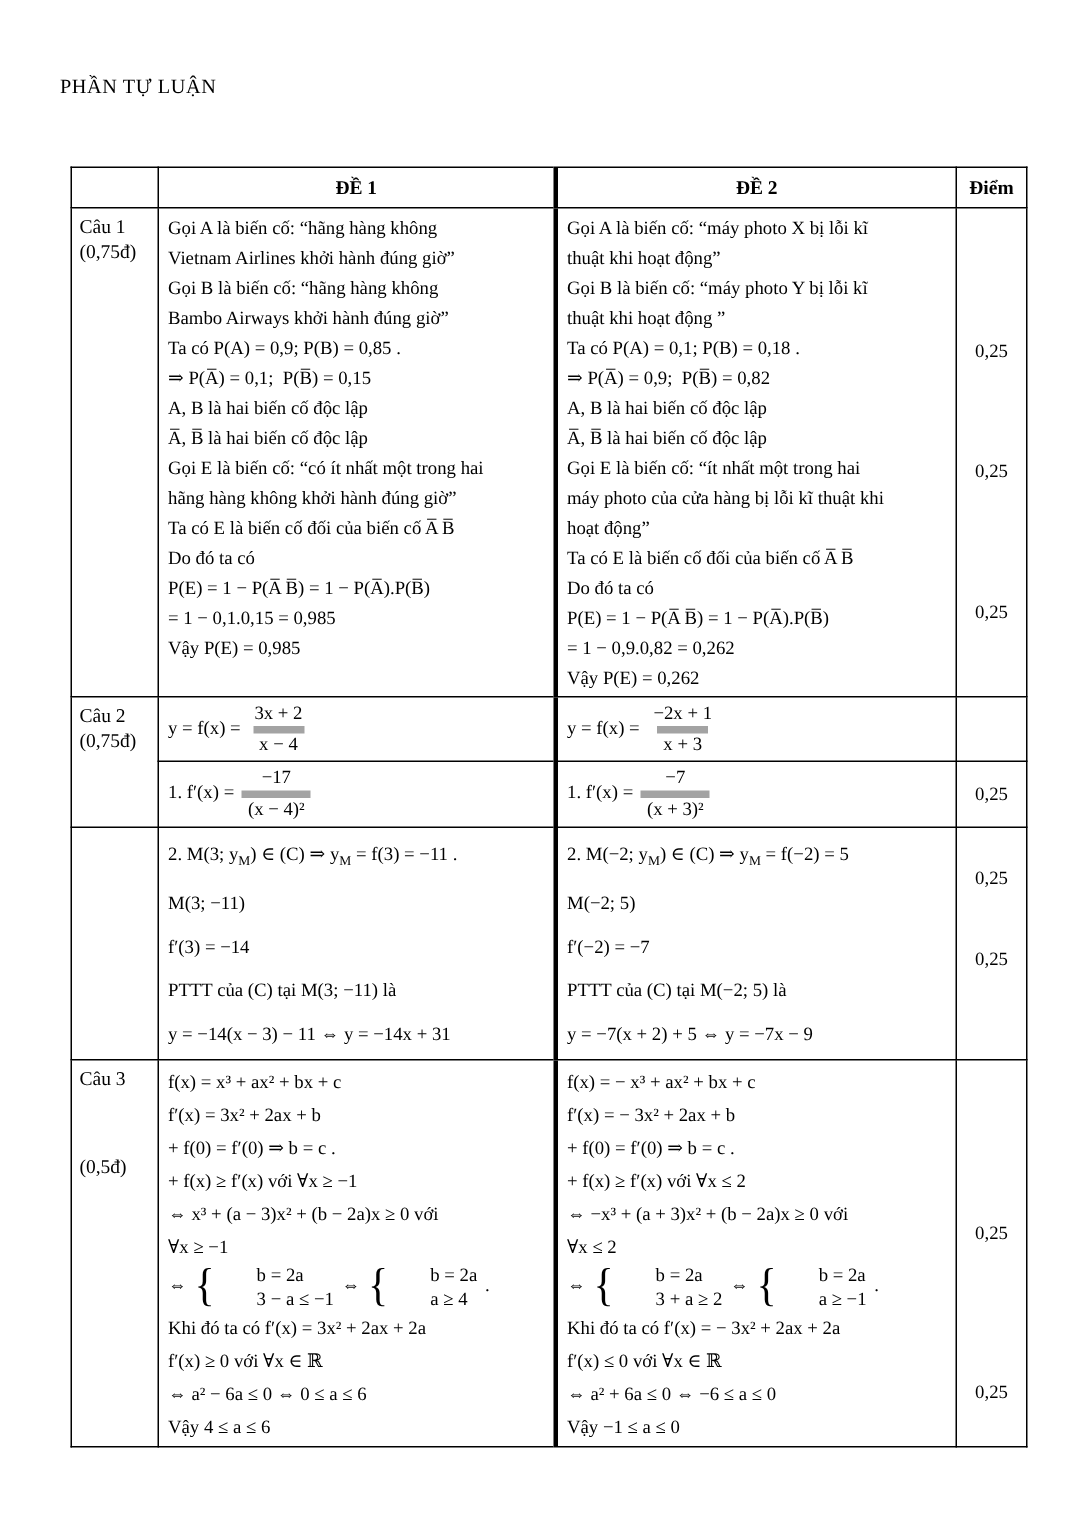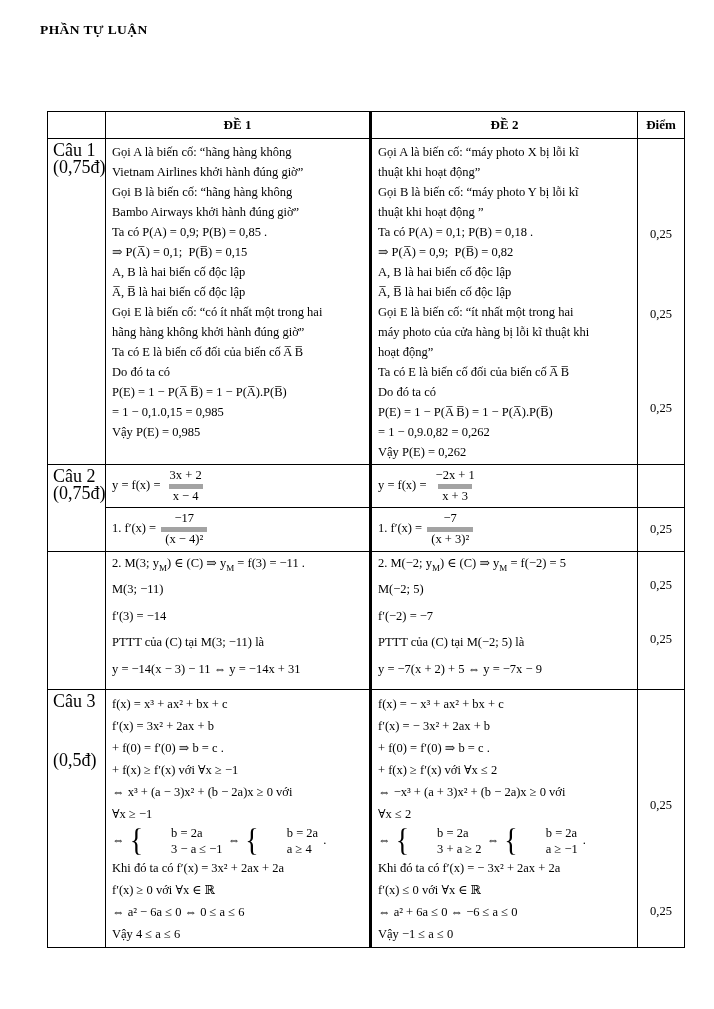--- a/index.html
+++ b/index.html
@@ -3,48 +3,48 @@
 <meta charset="utf-8">
 <style>
   html,body { margin:0; padding:0; background:#fff; }
   body {
     width:714px; height:1009px;
     font-family:"Liberation Serif","DejaVu Serif",serif;
     color:#000;
   }
   .page { position:relative; width:714px; height:1009px; background:#fff; }
   .title {
-    position:absolute; left:40px; top:22px; margin:0;
-    font-size:13.5px; font-weight:bold; letter-spacing:.4px;
+    position:absolute; left:40px; top:50px; margin:0;
+    font-size:13.5px; font-weight:normal; letter-spacing:.4px;
   }
   table.answer-table {
     position:absolute; left:47px; top:95px; width:637px;
     border-collapse:collapse; table-layout:fixed;margin-top:16px;
   }
   th,td {
     border:1px solid #000; vertical-align:top;
     font-size:12.5px; font-weight:normal; padding:2px 4px 2px 6px;
     overflow:hidden;
   }
   .thick-left { border-left:3px solid #000; }
   .r-header th { height:22px; text-align:center; vertical-align:middle;
     font-weight:bold; font-size:13px; padding:2px; }
   tr.r-cau1  { height:325px; }
   tr.r-cau2a { height:40px; }
   tr.r-cau2b { height:43px; }
   tr.r-cau2c { height:137px; }
   tr.r-cau3  { height:237px; }
 
-  .label-cell { padding:3px 2px 2px 5px; font-size:18px; }
+  .label-cell { padding:3px 2px 2px 5px; font-size:13px; }
   .label-cell div { line-height:17px; }
   .label-cell .gap { margin-top:42px; }
 
   .tcell { padding-top:3px; }
   .tcell .line { min-height:20px; line-height:20px; white-space:nowrap; }
-  .loose .line { min-height:26.5px; line-height:16px; }
+  .loose .line { min-height:26.5px; line-height:29px; }
   .c3 .line    { min-height:22px; line-height:22px; }
   .fcell { padding-top:2px; }
   .fcell .line { min-height:0; line-height:1.3; }
 
   .frac { display:inline-flex; flex-direction:column; align-items:center;
     vertical-align:middle; text-align:center; line-height:1.25; margin:1px 2px; }
   .frac .num { padding:0 4px; }
   .frac .den { border-top:5px solid #a3a3a3; padding:0 4px; }
 
   .sys { display:inline-flex; align-items:center; vertical-align:middle; margin:0 2px; }

